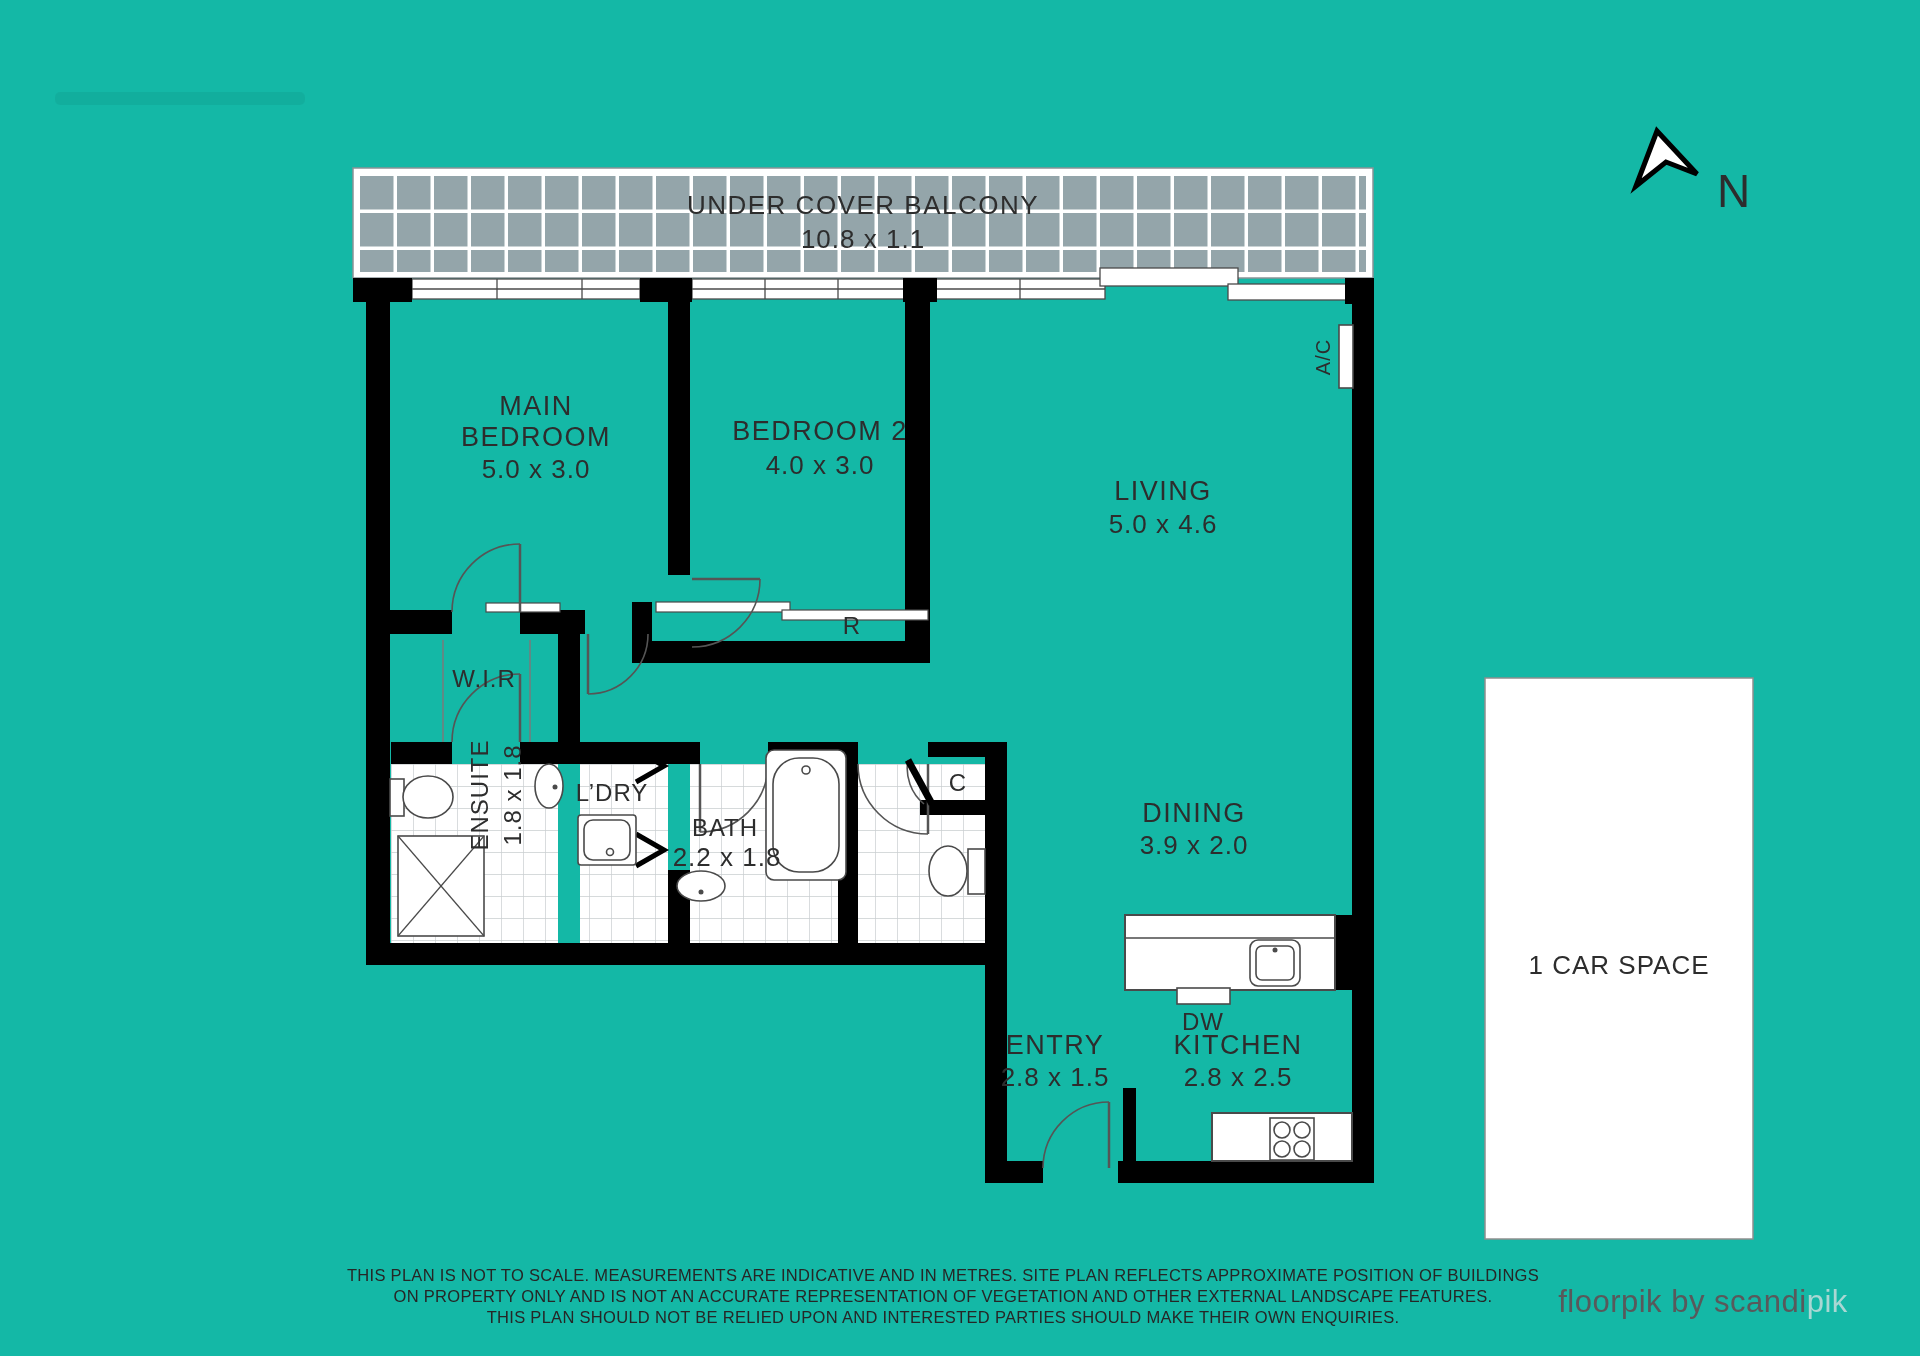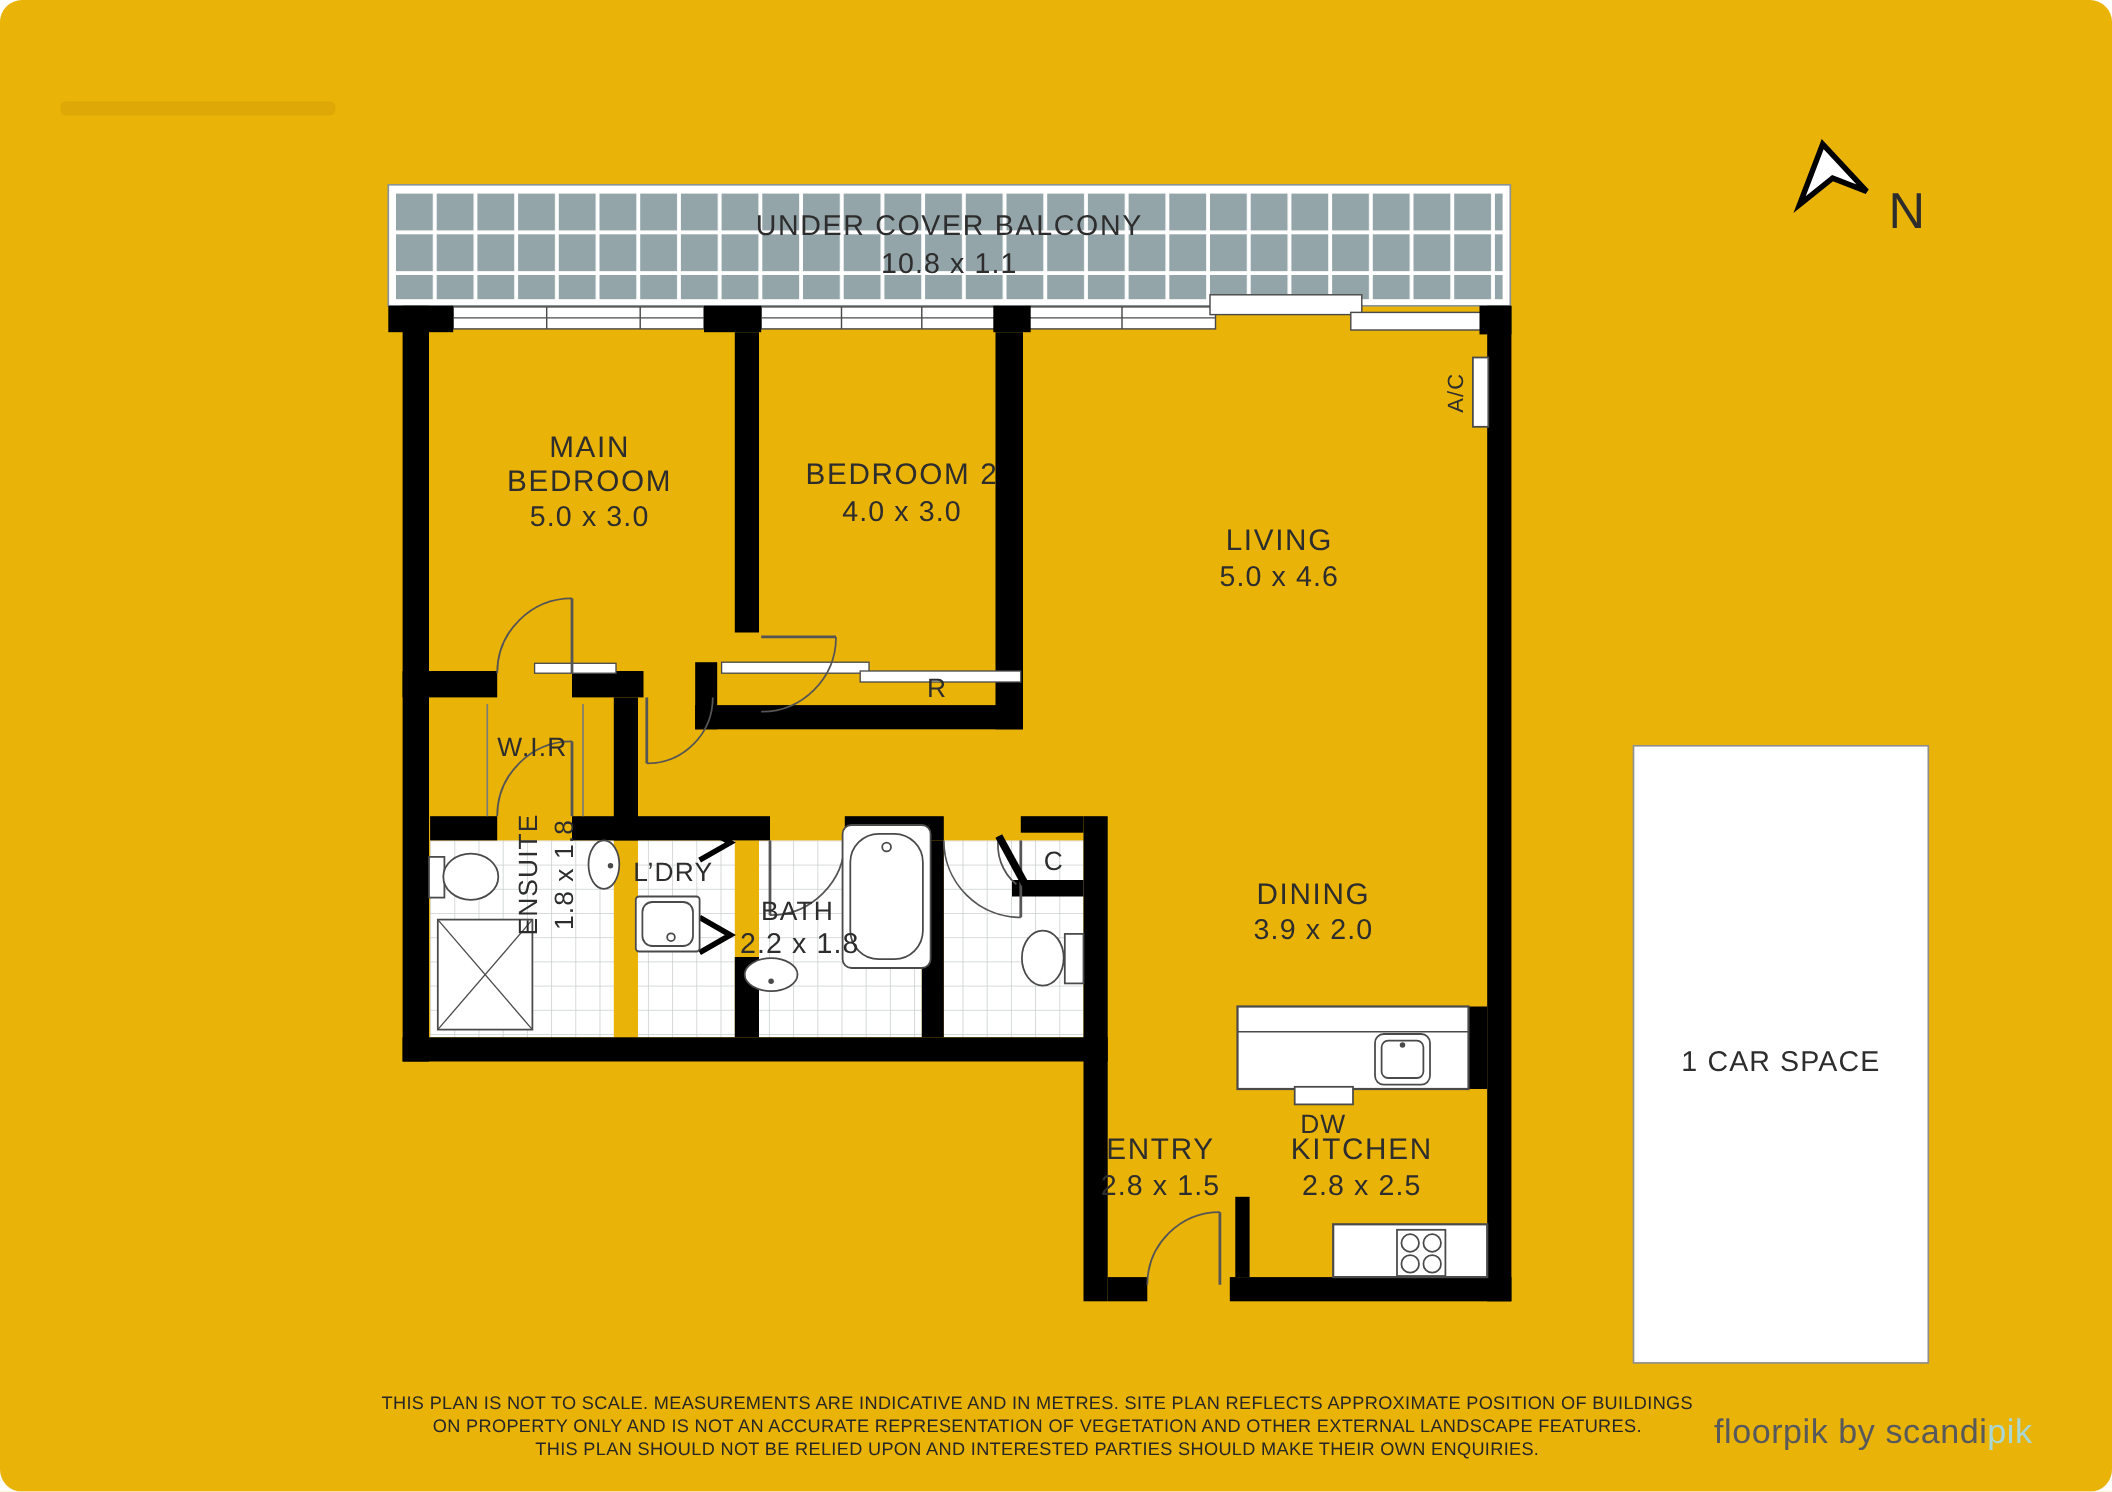--- a/index.html
+++ b/index.html
@@ -1,17 +1,17 @@
 <!DOCTYPE html>
 <html><head>
 <meta charset="utf-8">
 <style>
   html,body{margin:0;padding:0;background:#ffffff;}
-  .canvas{position:relative;width:1920px;height:1356px;background:#eab308;overflow:hidden;
-          font-family:"Liberation Sans", sans-serif;border-radius:20px;}
+  .canvas{position:relative;width:1920px;height:1356px;background:#14b8a6;overflow:hidden;
+          font-family:"Liberation Sans", sans-serif;}
   svg text{font-family:"Liberation Sans", sans-serif;fill:#2d2d2d;}
   .room-label{font-size:27px;letter-spacing:1.5px;}
   .dim-label{font-size:26px;letter-spacing:1px;}
   .small-label{font-size:24px;letter-spacing:1px;}
   .tiny-label{font-size:20px;letter-spacing:1px;}
   .balcony-label{font-size:26px;letter-spacing:1.5px;}
   .n-label{font-size:46px;letter-spacing:1px;}
   .disclaimer{font-size:16.5px;letter-spacing:0.3px;fill:#262626;}
   .brand{font-size:31px;letter-spacing:0.5px;}
 </style>

